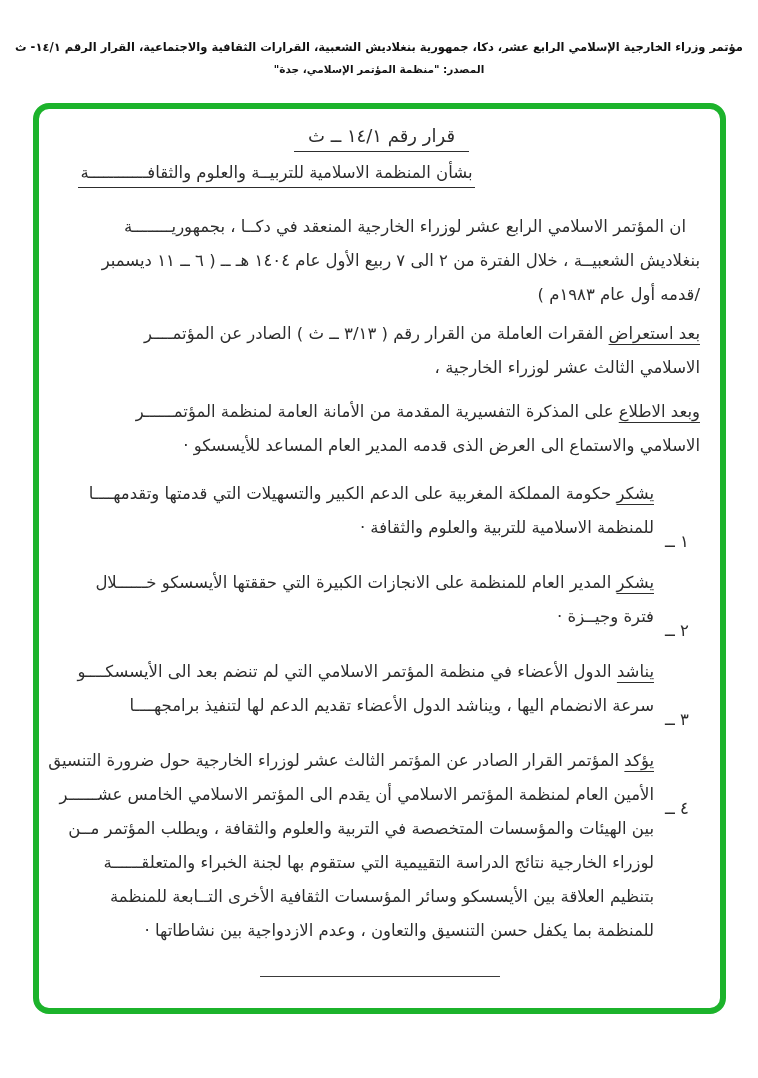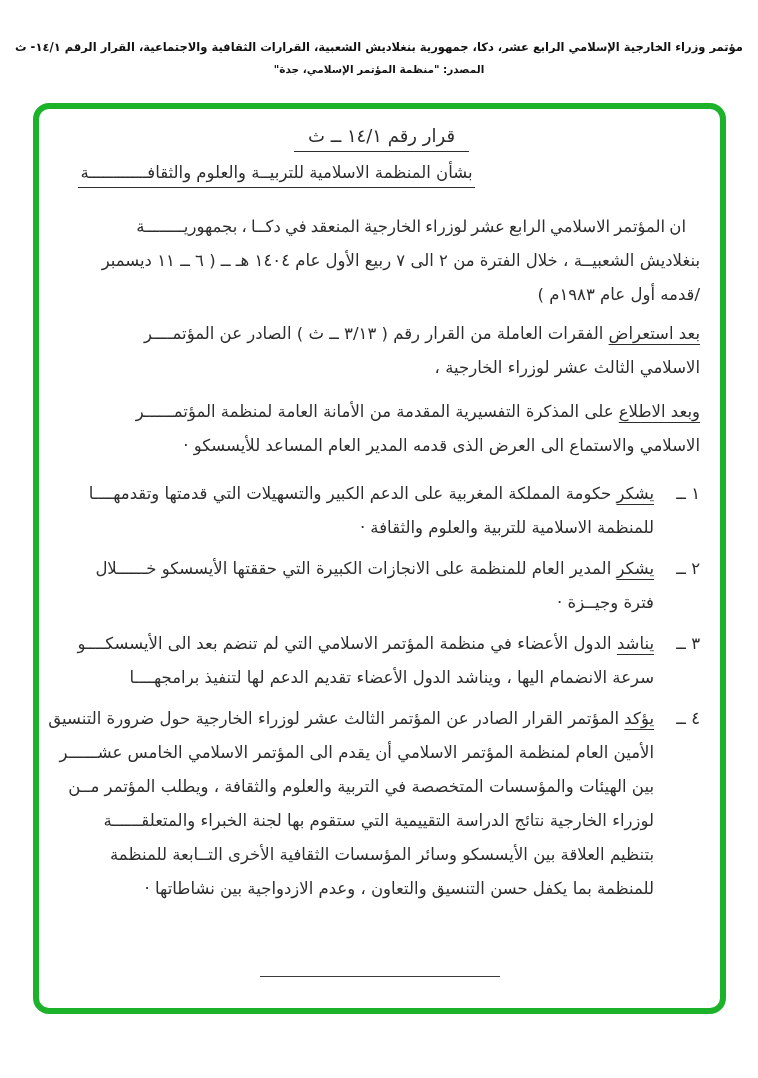--- a/index.html
+++ b/index.html
@@ -59,36 +59,37 @@
   }
   .body-text{margin-top:28px;}
   .line{
     line-height:34px;
     text-align:right;
     white-space:nowrap;
   }
   .para{margin-top:5px;}
   .para.first{margin-top:0;}
   .para.gap{margin-top:10px;}
-  .indent1{text-indent:14px;font-family:Liberation Serif, serif;}
+  .indent1{text-indent:14px;}
   .lead{
     text-decoration:underline;
     text-underline-offset:5px;
     text-decoration-thickness:1.4px;
   }
   .items{margin-top:14px;}
   .item{
     display:flex;
     margin-top:7px;
   }
   .item-num{
     flex:0 0 46px;
     line-height:34px;
-    text-align:right;
+    text-align:center;
     letter-spacing:1px;
+    margin-top:48px;
   }
   .item-body{flex:1 1 auto;min-width:0;}
   
   .divider{
     position:absolute;
     left:50%;transform:translateX(-50%);
     bottom:31px;
     width:240px;height:0;
     border-top:1.8px solid #3a3a3a;
   }

